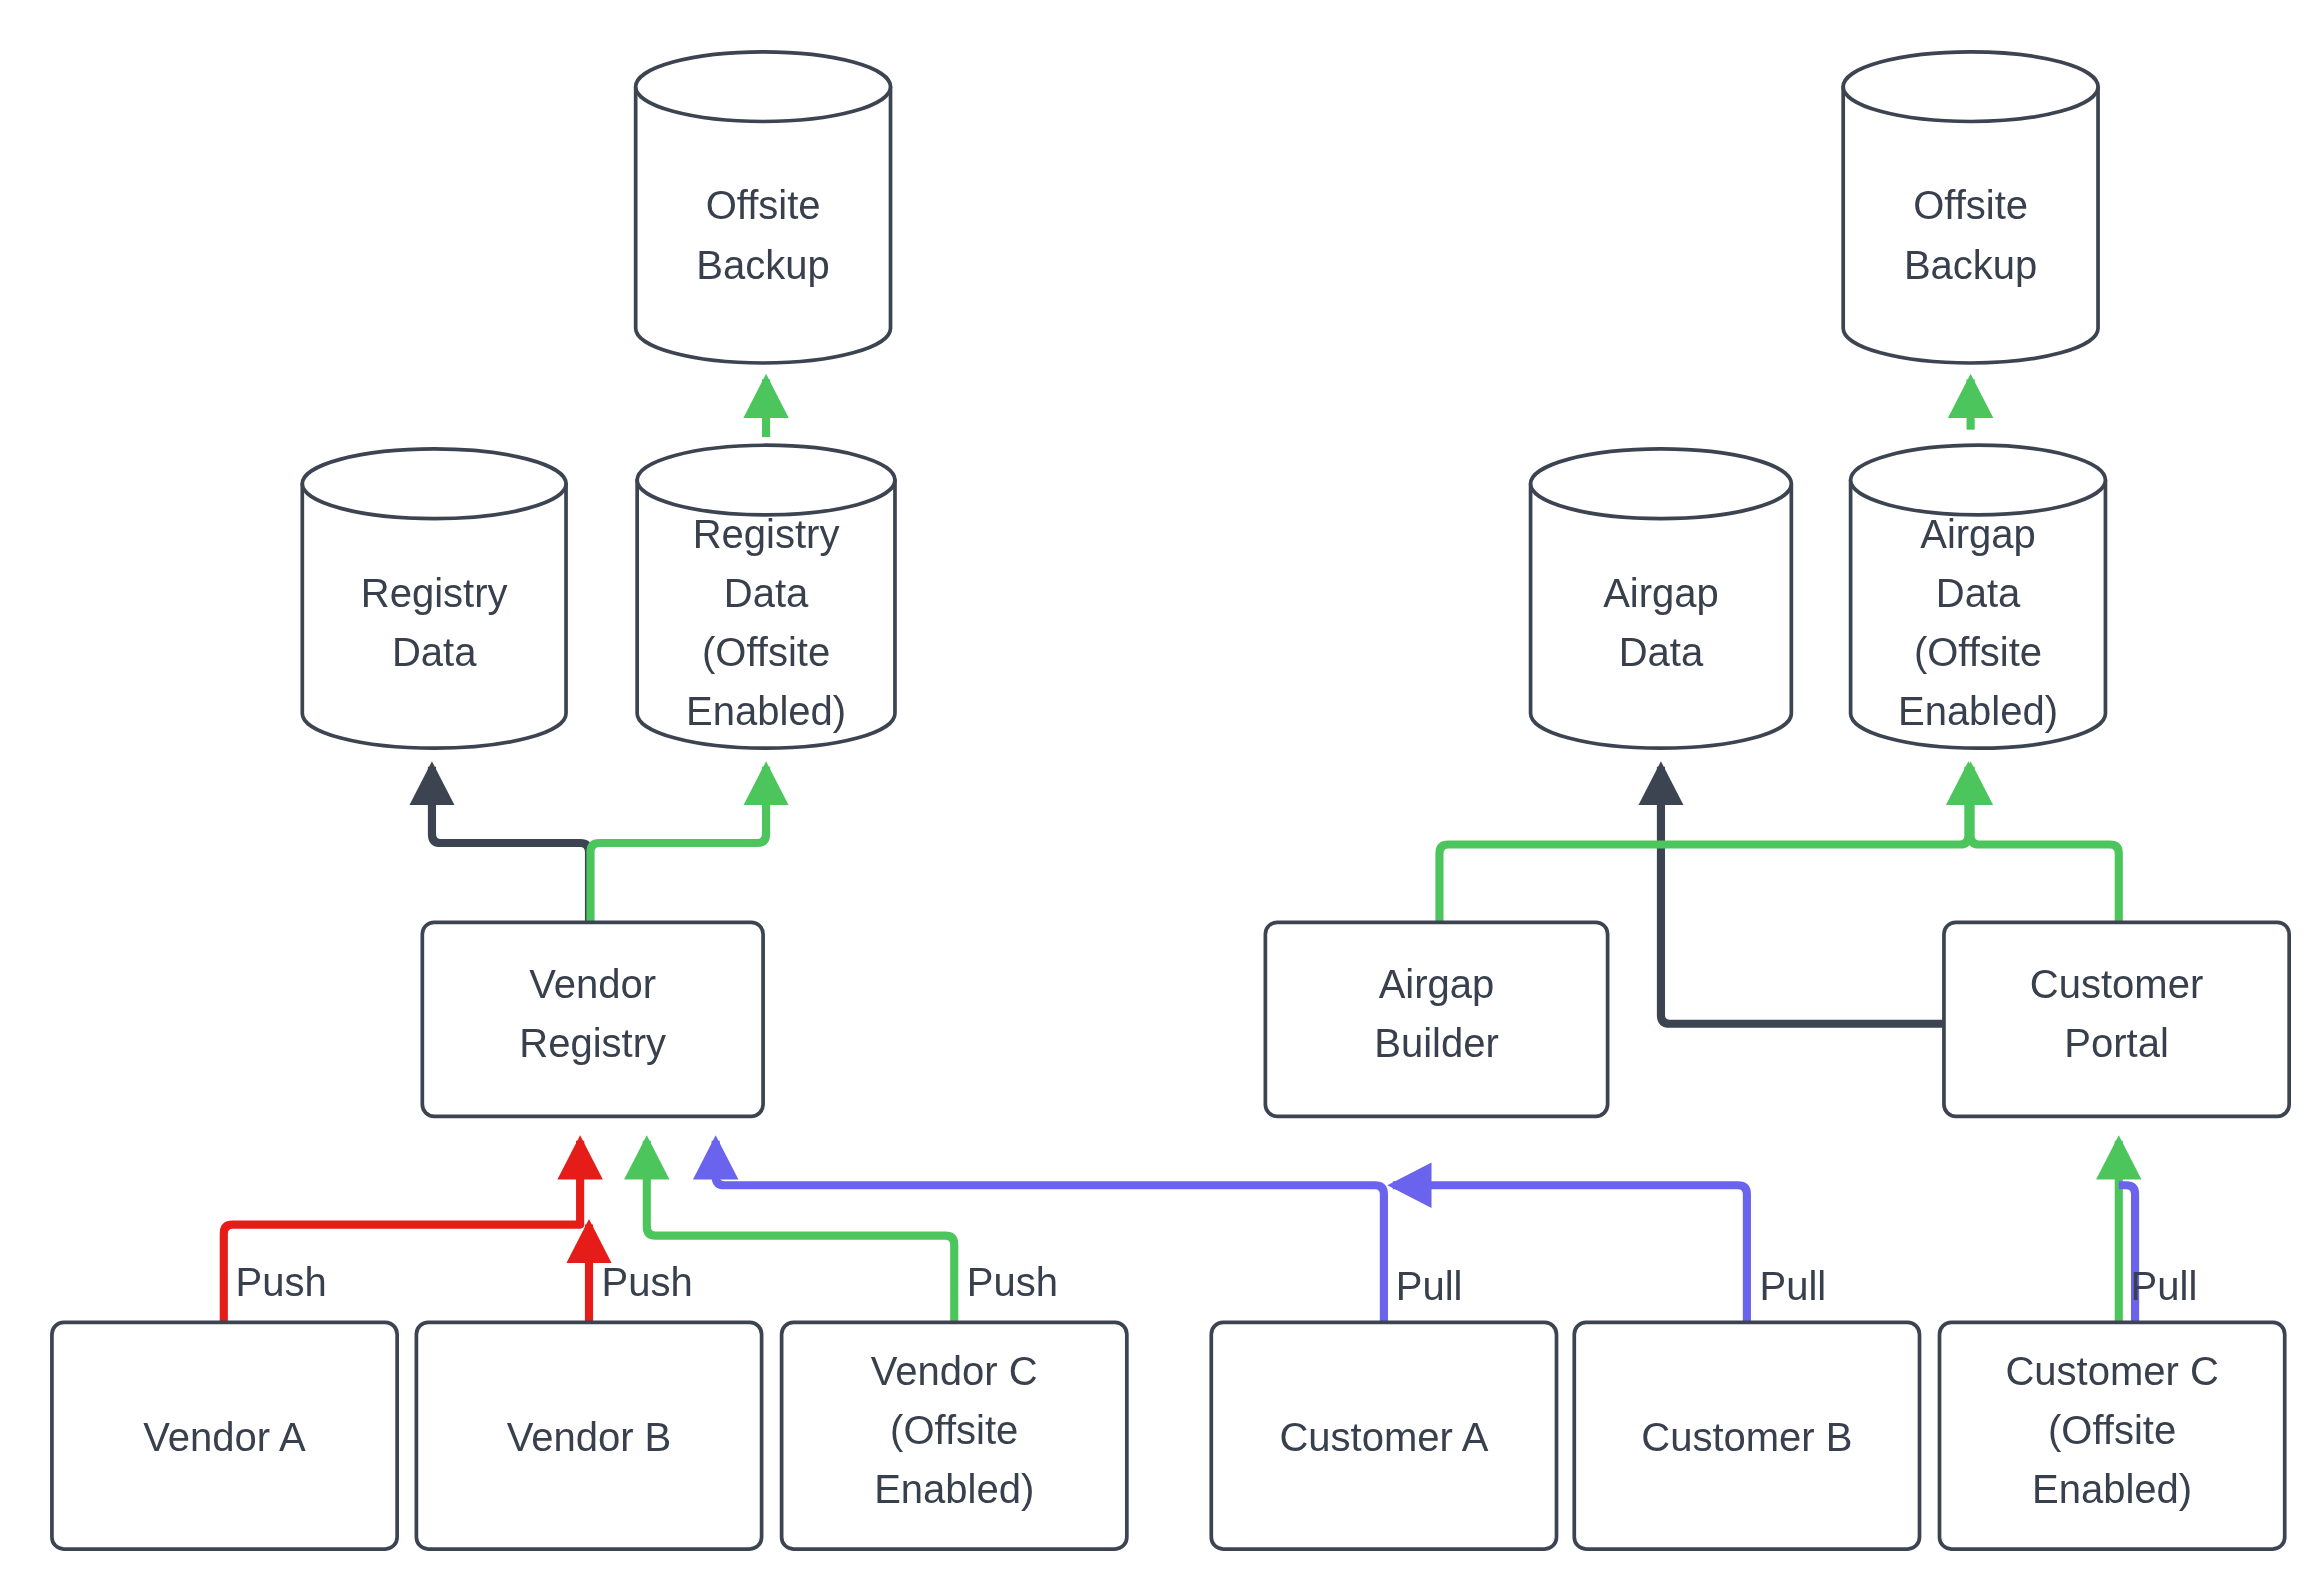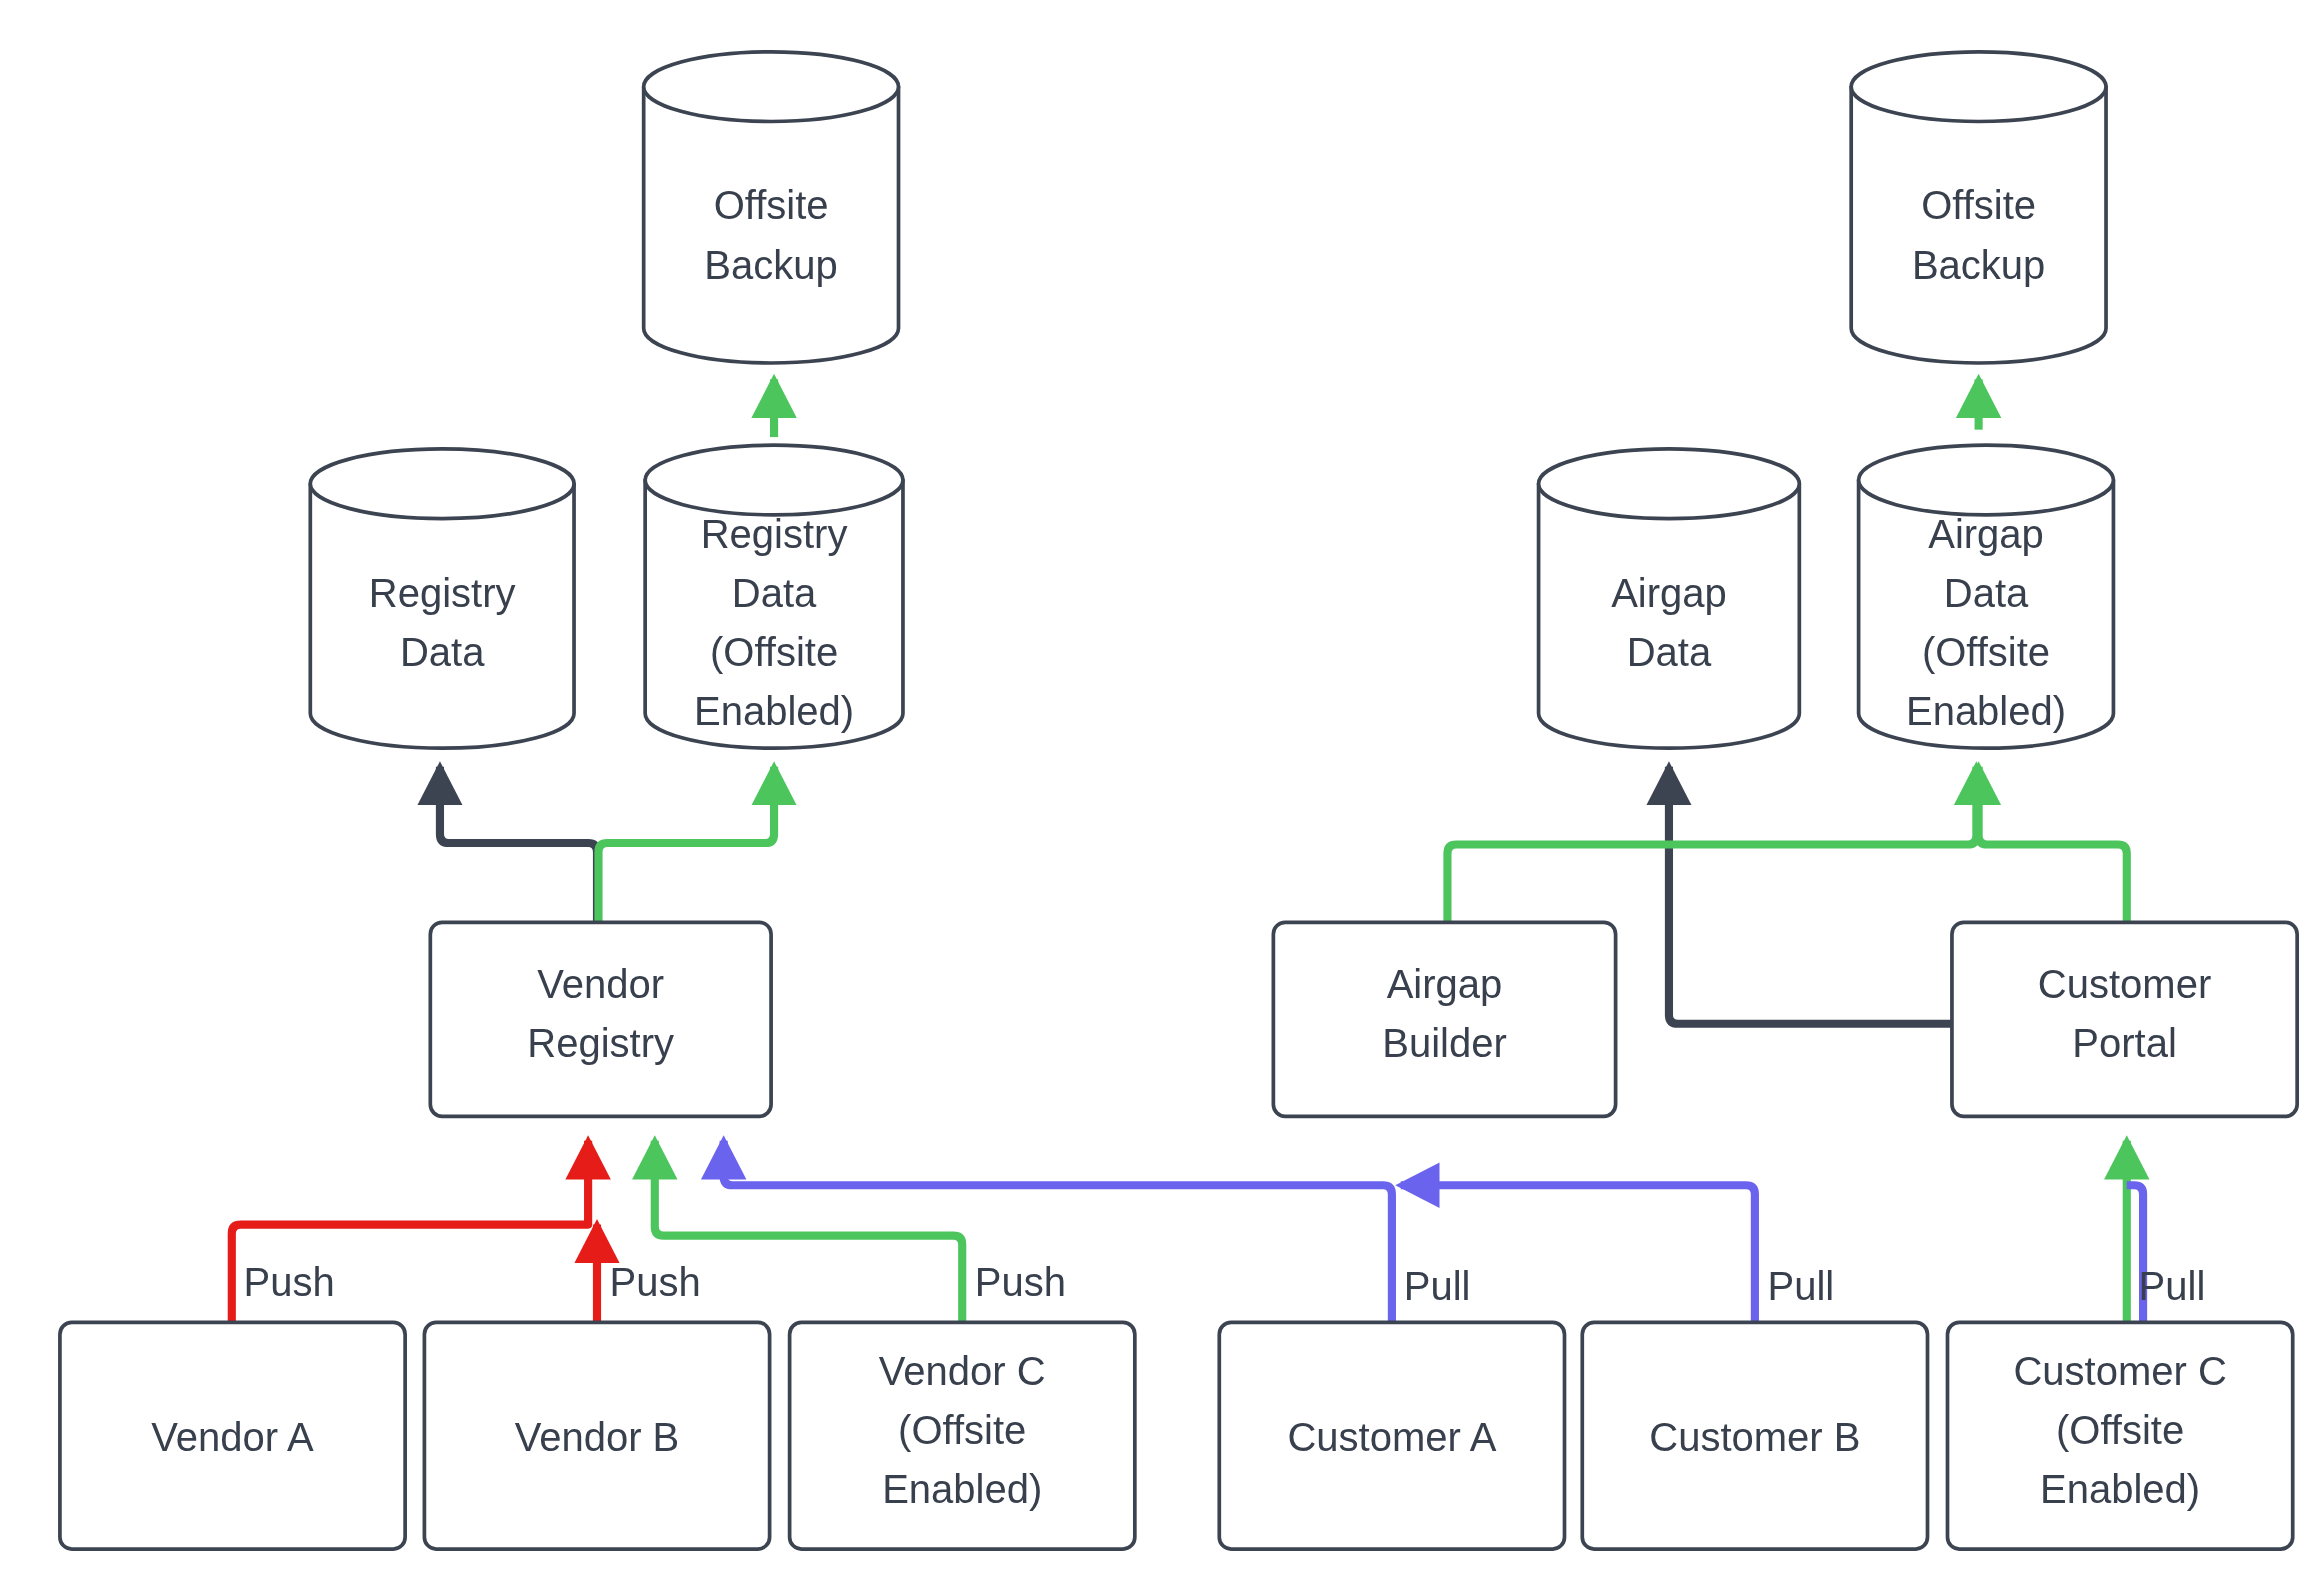--- a/index.html
+++ b/index.html
@@ -6,21 +6,20 @@
     margin: 0;
     padding: 0;
     background: #ffffff;
   }
   #diagram-root {
     width: 2062px;
     height: 1592px;
     position: relative;
     background: #ffffff;
     font-family: "Liberation Sans", sans-serif;
-    margin-left: 8px;
   }
   svg#diagram-svg {
     display: block;
     width: 2307px;
     height: 1592px;
   }
   .node-shape {
     fill: #ffffff;
     stroke: #3d4451;
     stroke-width: 5;

